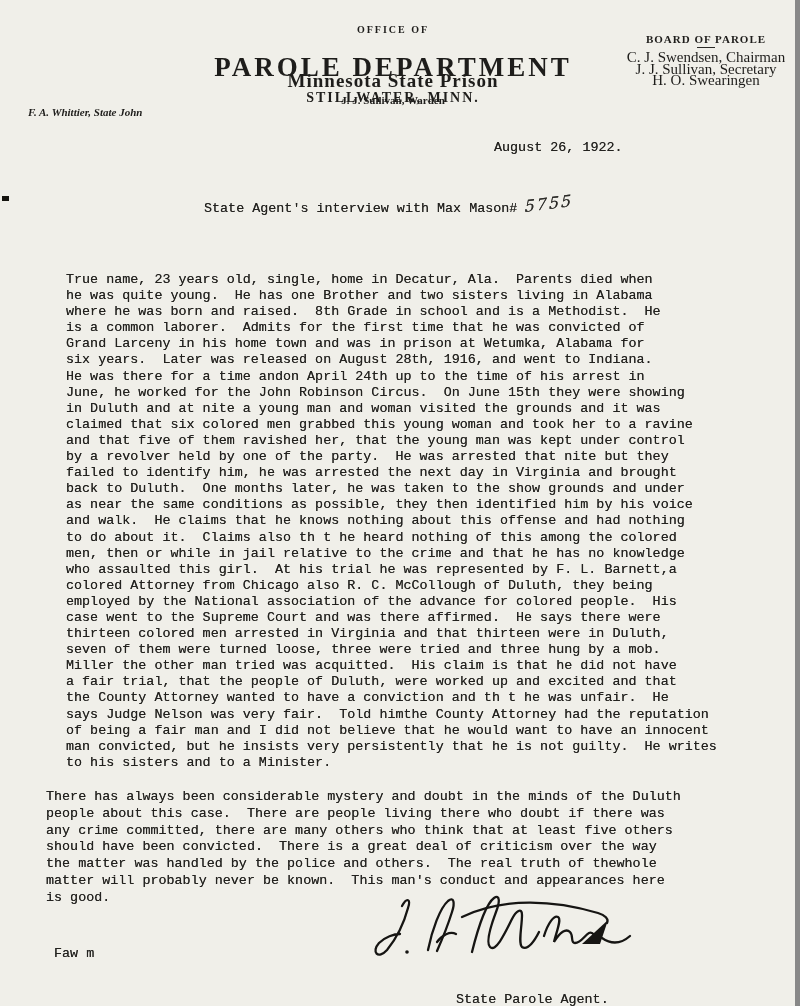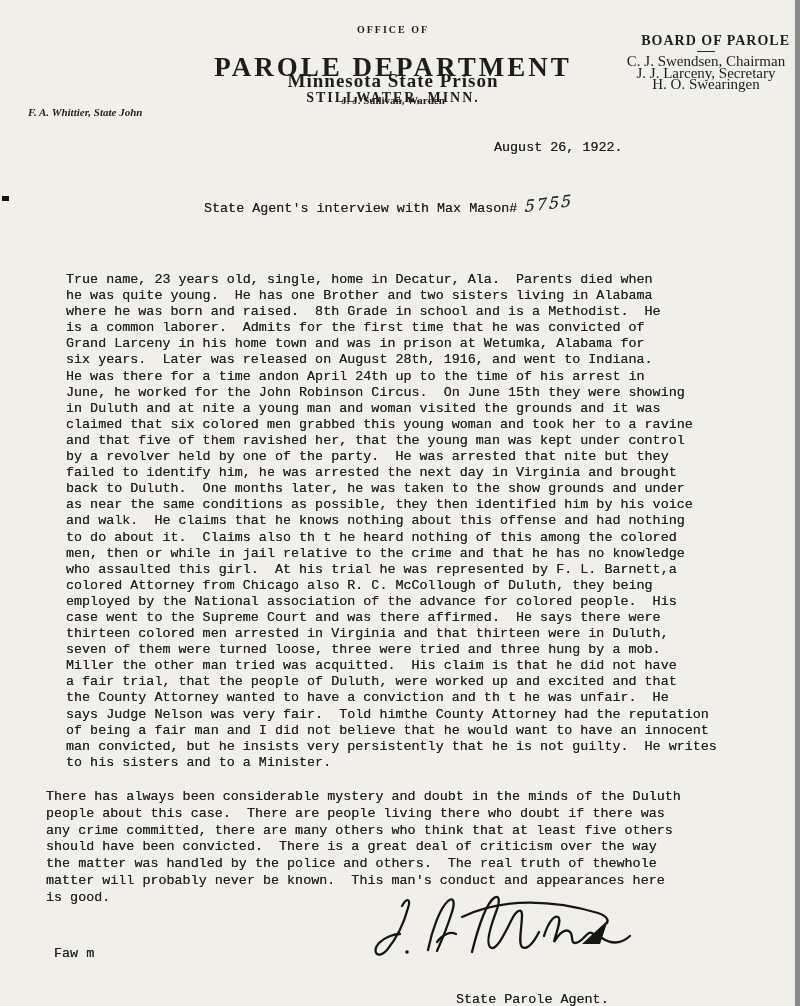--- a/index.html
+++ b/index.html
@@ -18,21 +18,21 @@
   .pre { white-space:pre; margin:0; }
   .ctr { left:393px; transform:translateX(-50%); white-space:nowrap; }
 
   .office-of   { top:24px;  font-size:10px; font-weight:bold; letter-spacing:2px; }
   .dept        { top:52px;  font-size:27px; font-weight:bold; letter-spacing:3px; }
   .institution { top:70px;  font-size:19px; font-weight:bold; letter-spacing:1px; }
   .warden      { top:94px;  font-size:11px;  font-weight:bold; }
   .city        { top:90px; font-size:14px; font-weight:bold; letter-spacing:2px; }
 
   .board { left:622px; top:33px; width:168px; text-align:center; }
-  .board-title { font-size:14px; font-weight:bold; letter-spacing:1px;text-align:right; }
+  .board-title { font-size:11px; font-weight:bold; letter-spacing:1px; }
   .board-rule  { width:18px; border-top:1.5px solid #2a2926; margin:2px auto 4px auto; }
   .board-member { font-size:15px; line-height:11.5px; }
 
   .agent-line { left:28px; top:106px; font-size:11px; font-weight:bold; font-style:italic; }
 
   .date-line { left:494px; top:140px; }
   .subject   { left:204px; top:199px; }
   .case-number {
     display:inline-block; margin-left:8px;
     font-family:"DejaVu Serif",serif; font-style:italic;
@@ -60,21 +60,21 @@
   <div class="abs ctr serif office-of">OFFICE OF</div>
   <div class="abs ctr serif dept">PAROLE DEPARTMENT</div>
   <div class="abs ctr serif institution">Minnesota State Prison</div>
   <div class="abs ctr serif warden">J. J. Sullivan, Warden</div>
   <div class="abs ctr serif city">STILLWATER, MINN.</div>
 
   <div class="abs board serif">
     <div class="board-title">BOARD OF PAROLE</div>
     <div class="board-rule"></div>
     <div class="board-member">C. J. Swendsen, Chairman</div>
-    <div class="board-member">J. J. Larceny, Secretary</div>
+    <div class="board-member">J. J. Sullivan, Secretary</div>
     <div class="board-member">H. O. Swearingen</div>
   </div>
 
   <div class="abs serif agent-line">F. A. Whittier, State John</div>
 
   <div class="abs type date-line">August 26, 1922.</div>
 
   <div class="abs type subject">
     <span>State Agent's interview with Max Mason#</span><span class="case-number">5755</span>
   </div>

